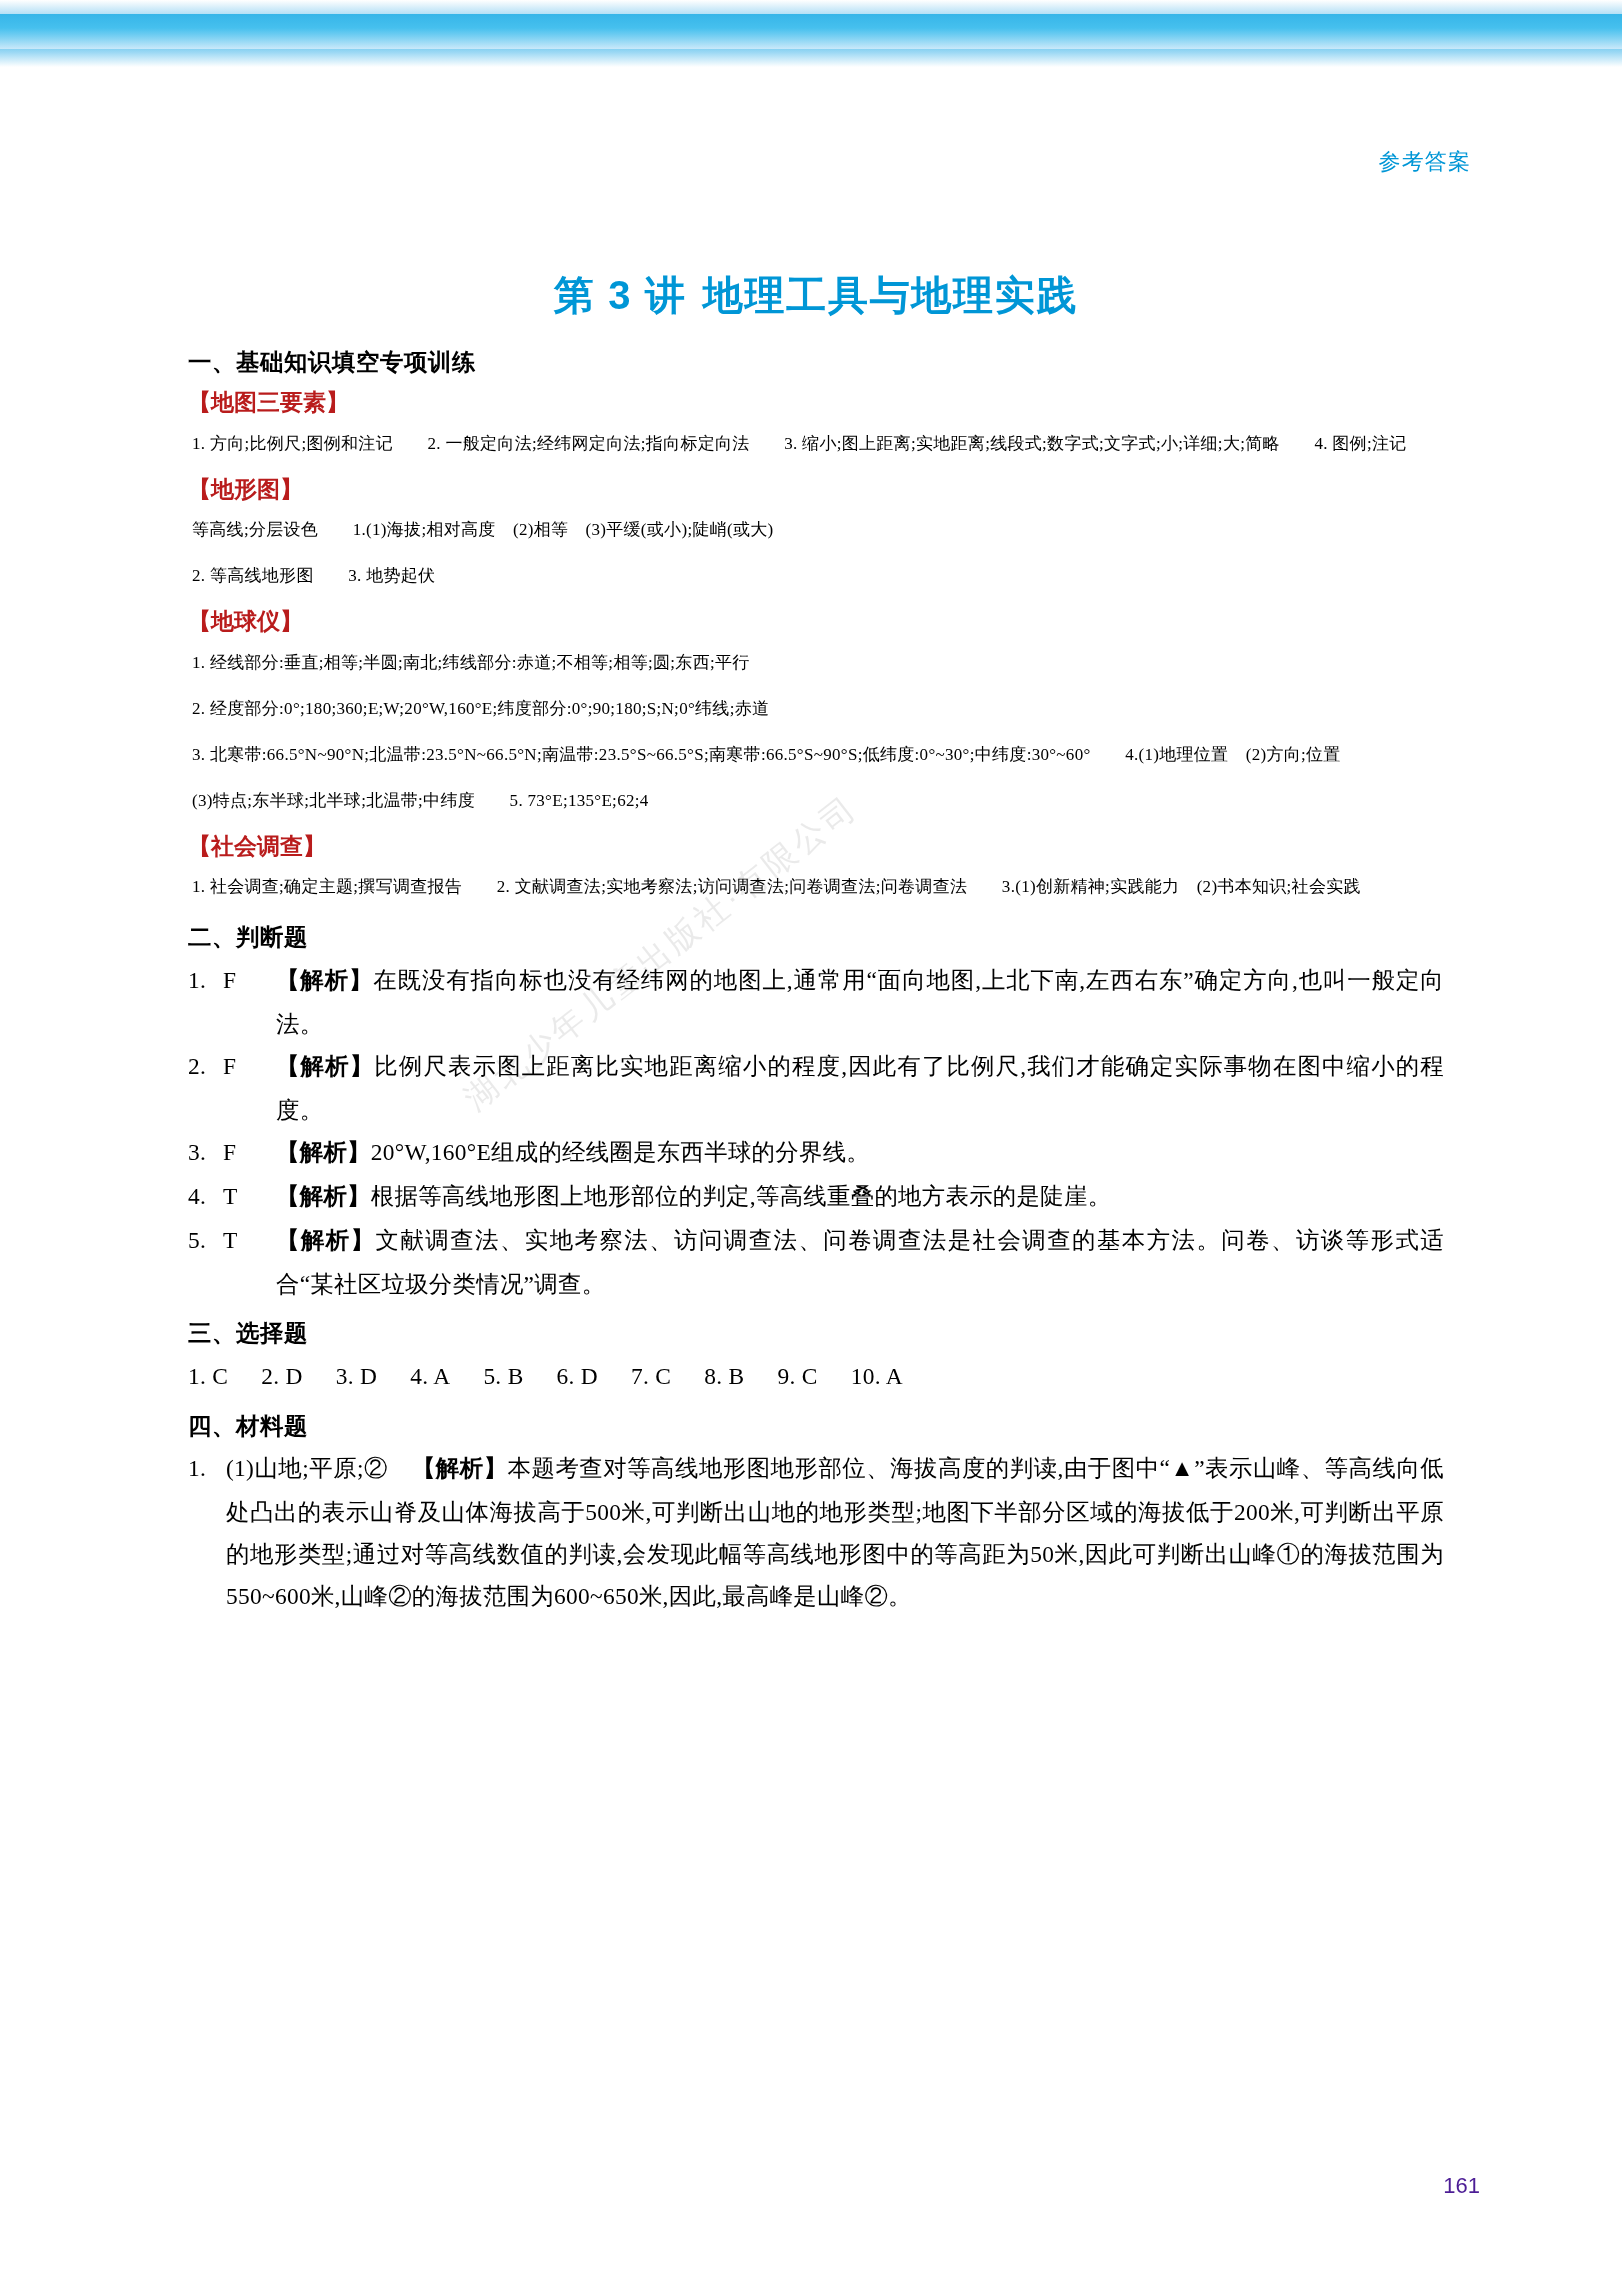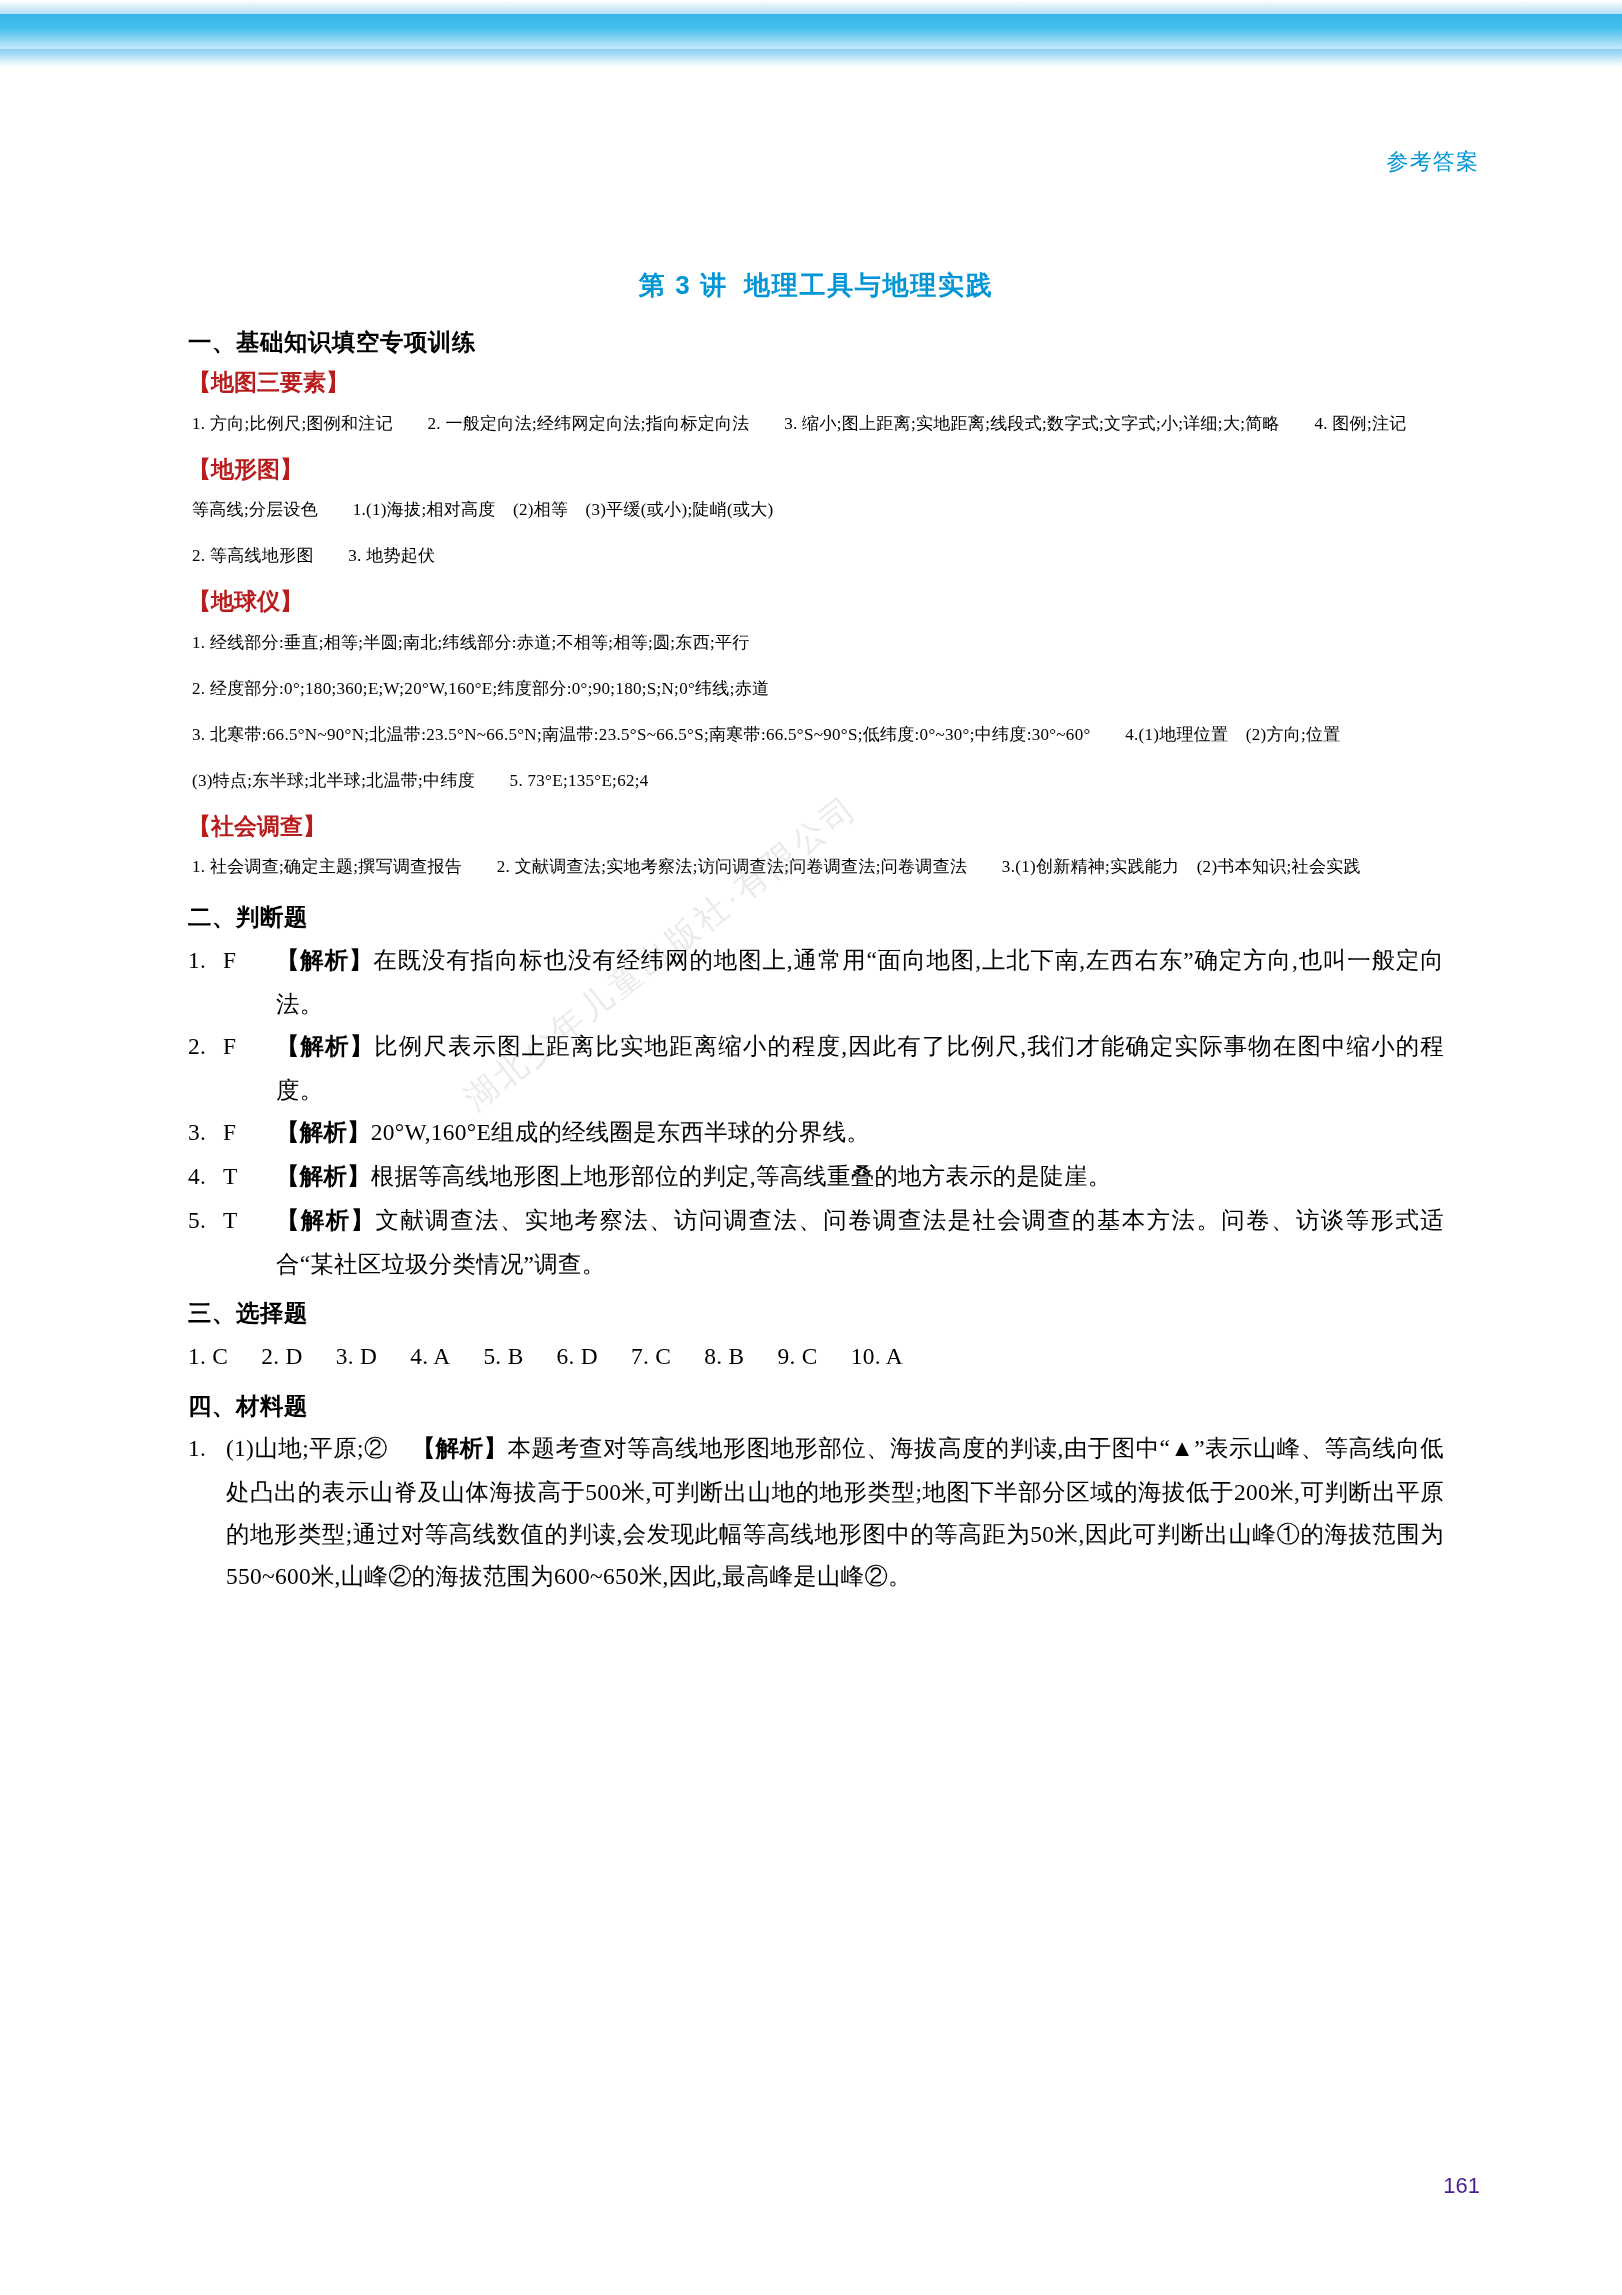--- a/index.html
+++ b/index.html
@@ -37,21 +37,21 @@
     width: 1622px;
     height: 35px;
     background: linear-gradient(to bottom, #2fb3e8 0%, #45c0ee 40%, #cdeafa 100%);
     opacity: 0.95;
   }
 
   
   .running-header {
     position: absolute;
     top: 147px;
-    right: 143px;
+    right: 151px;
     font-family: "Liberation Sans", "DejaVu Sans", sans-serif;
     font-size: 22px;
     color: #0096d6;
     letter-spacing: 1.1px;
   }
 
   
   .page {
     position: absolute;
     top: 0;
@@ -64,21 +64,21 @@
     left: 188px;
     top: 268px;
     width: 1256px;
   }
 
   
   .chapter-title {
     text-align: center;
     font-family: "Liberation Sans", "DejaVu Sans", sans-serif;
     font-weight: bold;
-    font-size: 26px;
+    font-size: 40px;
     color: #0096d6;
     letter-spacing: 1.7px;
     margin-bottom: 23px;
   }
   .chapter-title .num {
     margin-right: 16px;
   }
 
   
   .section-head {

